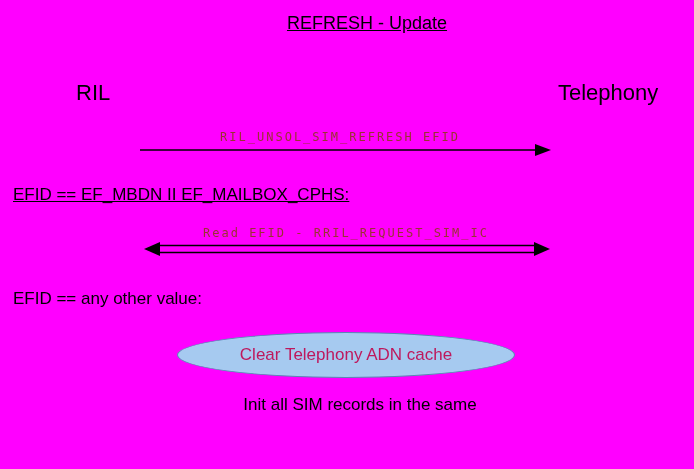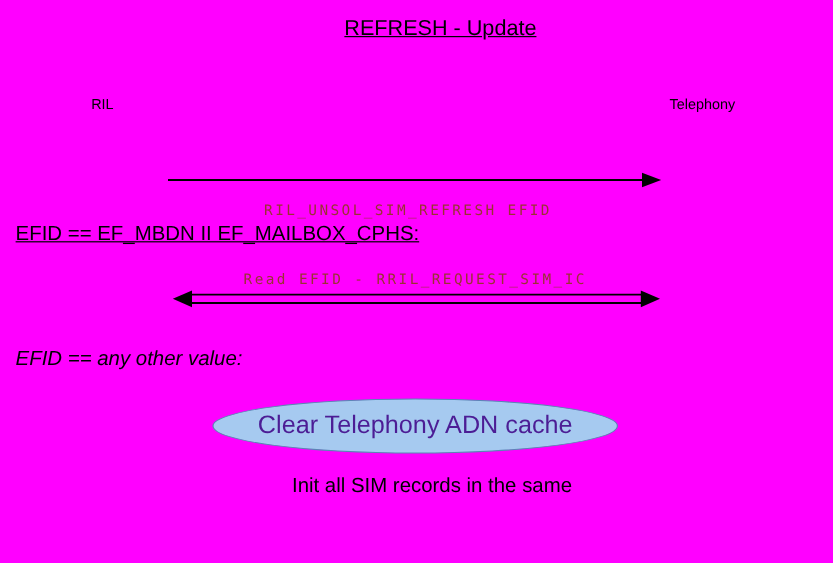--- a/index.html
+++ b/index.html
@@ -20,69 +20,69 @@
     left: 20px;
     width: 694px;
     text-align: center;
     font-size: 18px;
     text-decoration: underline;
     color: #000000;
   }
 
   .actor {
     position: absolute;
-    font-size: 12px;
+    font-size: 22px;
     color: #000000;
   }
   .actor-left  { left: 76px;  top: 80px; }
   .actor-right { left: 558px; top: 80px; }
 
   .arrow-label {
     position: absolute;
     font-family: "DejaVu Sans Mono", "Liberation Mono", monospace;
     font-size: 12px;
     letter-spacing: 2px;
     color: #993333;
     text-align: center;
     width: 380px;
     white-space: nowrap;
   }
-  .arrow-label-1 { left: 150px; top: 130px; margin-top: 38px; }
+  .arrow-label-1 { left: 150px; top: 130px; }
   .arrow-label-2 { left: 156px; top: 226px; }
 
   .condition {
     position: absolute;
     left: 13px;
     font-size: 17px;
     color: #000000;
   }
   .condition-1 { top: 185px; text-decoration: underline; }
-  .condition-2 { top: 289px; font-style: italic; }
+  .condition-2 { top: 289px; }
 
   .svg-layer {
     position: absolute;
     left: 0; top: 0;
     width: 694px; height: 469px;
     pointer-events: none;
   }
 
   .ellipse {
     position: absolute;
     left: 177px;
     top: 332px;
     width: 338px;
     height: 46px;
     background: #A6CAF0;
     border: 1px solid #5B85B5;
     border-radius: 50%;
     display: flex;
     align-items: center;
     justify-content: center;
-    font-size: 21px;
-    color: #4c1d95;
+    font-size: 17px;
+    color: #be185d;
     box-sizing: border-box;
   }
 
   .note {
     position: absolute;
     left: 165px;
     top: 393px;
     width: 390px;
     text-align: center;
     font-size: 17px;

